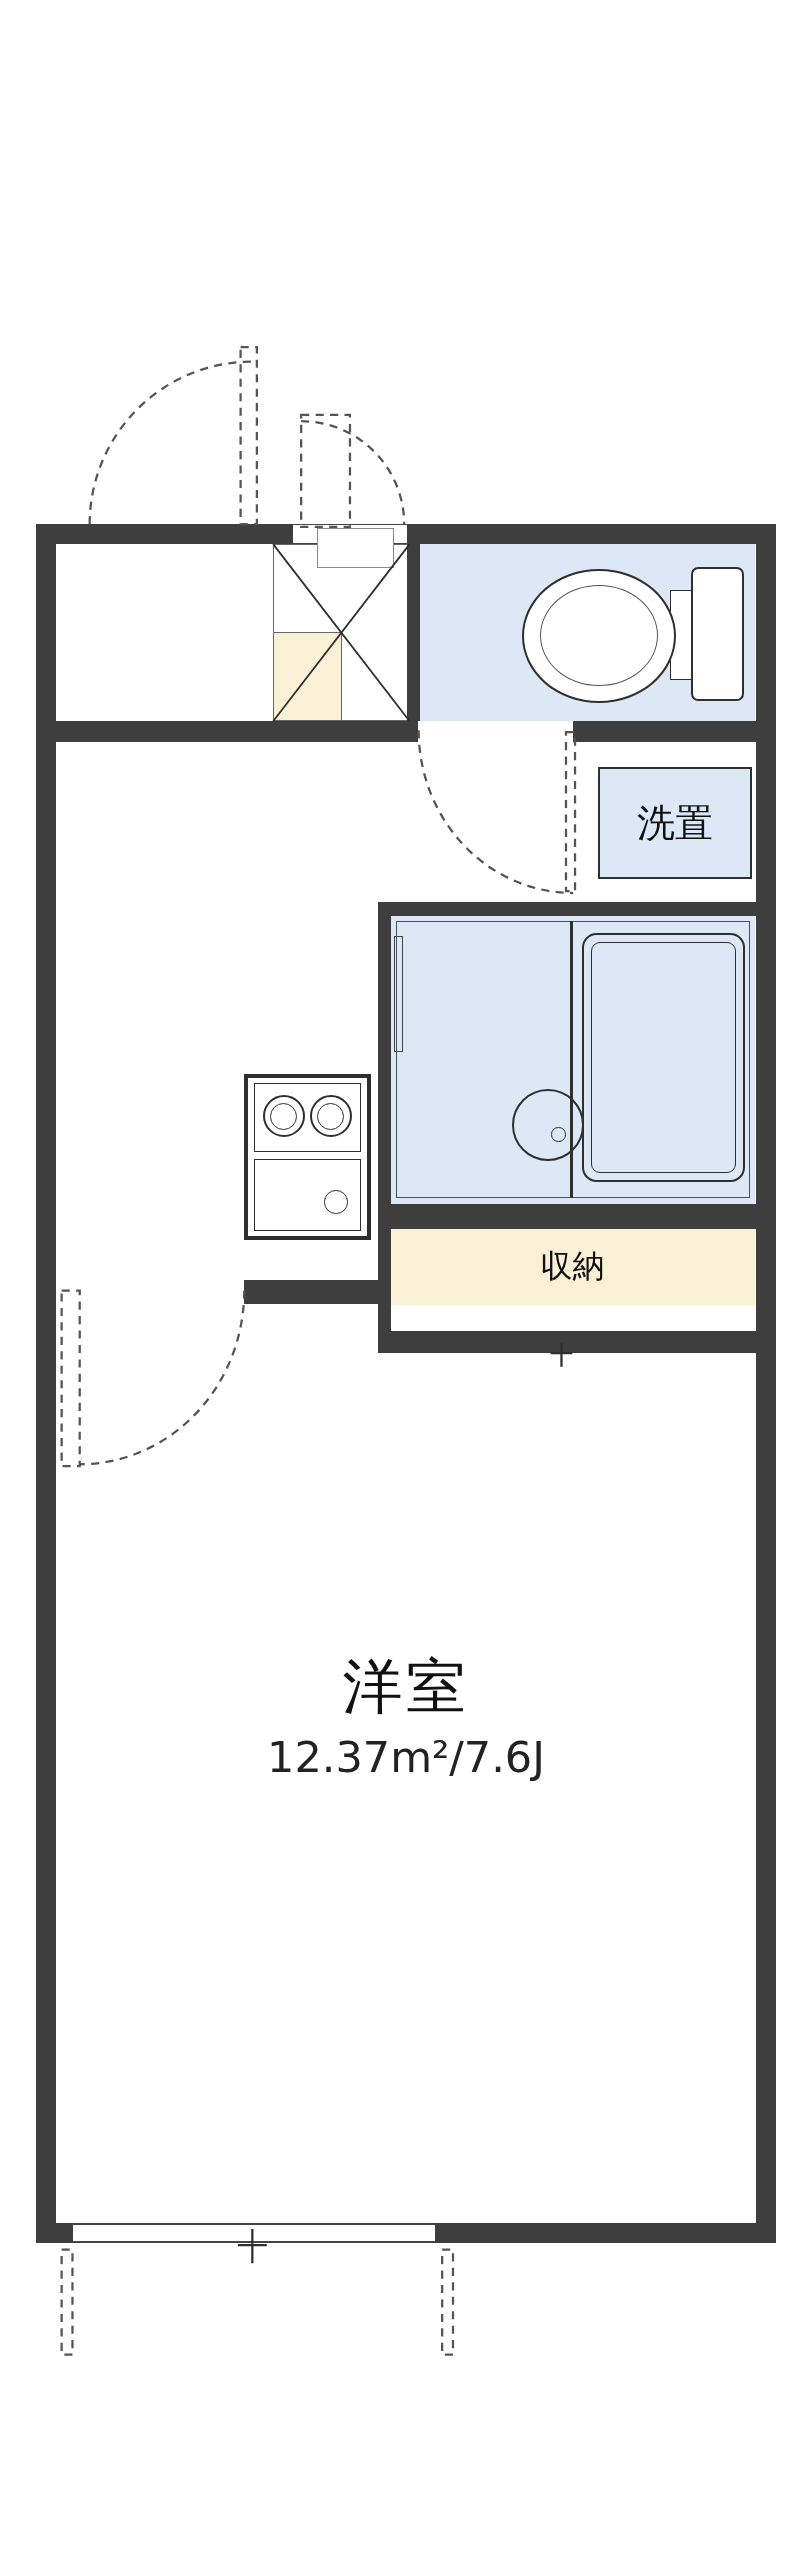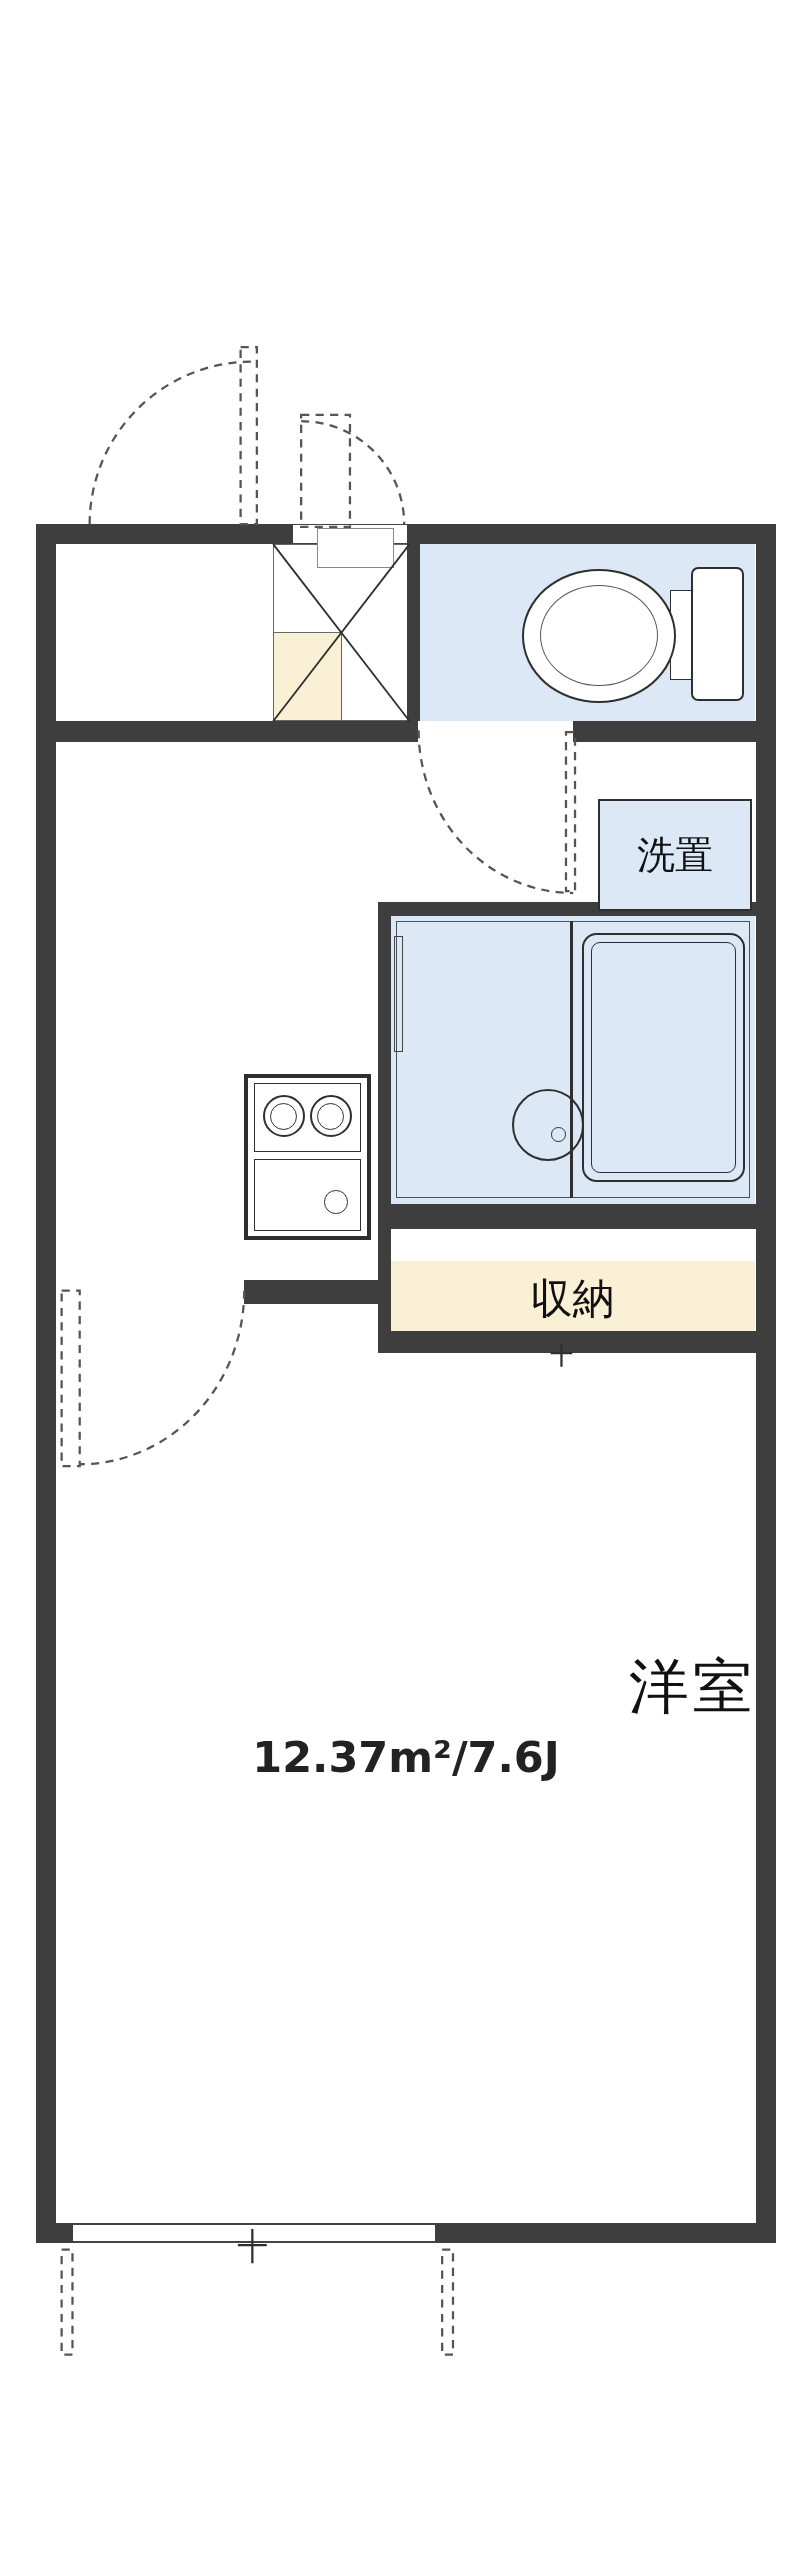--- a/index.html
+++ b/index.html
@@ -6,37 +6,37 @@
     --wall:#3e3e3e; --line:#2f2f2f; --blue:#dce8f6; --cream:#faf0d6;
     --dash:#555555; --bg:#ffffff; --text:#111111;
   }
   html,body{margin:0;padding:0;background:var(--bg);}
   .page{position:relative;width:812px;height:2576px;background:var(--bg);
         font-family:"DejaVu Sans",sans-serif;color:var(--text);overflow:hidden;}
   .abs{position:absolute;box-sizing:border-box;}
   .wall{background:var(--wall);}
   .room-blue{background:var(--blue);}
   .room-cream{background:var(--cream);}
-  .center{display:flex;align-items:center;justify-content:center;margin-top:32px;}
+  .center{display:flex;align-items:center;justify-content:center;}
   .fixture{border:2.3px solid var(--line);background:#fff;}
   .nofill{background:transparent;}
   svg.overlay{position:absolute;left:0;top:0;pointer-events:none;}
   .dashedpath{stroke:var(--dash);stroke-width:2.5;fill:none;stroke-dasharray:9 7;}
   .solidpath{stroke:var(--line);stroke-width:2;fill:none;}
   .tickpath{stroke:var(--line);stroke-width:2.5;fill:none;}
 </style>
 </head>
 <body>
 
 <div class="page">
 
   <div class="abs room-blue" style="left:419px;top:544px;width:336px;height:177px;"></div>
   <div class="abs room-blue" style="left:390px;top:916px;width:365px;height:288px;"></div>
   <div class="abs nofill" style="left:396px;top:921px;width:354px;height:277px;border:1.4px solid #44505c;"></div>
-  <div class="abs room-cream center" style="left:390px;top:1229px;width:365px;height:76px;font-size:42px;">
+  <div class="abs room-cream center" style="left:390px;top:1229px;width:365px;height:76px;font-size:32px;">
     <span>収納</span>
   </div>
   <div class="abs room-cream" style="left:273px;top:632px;width:69px;height:89px;border:1.4px solid #666;"></div>
   <div class="abs nofill" style="left:273px;top:544px;width:136px;height:177px;border:1.4px solid #666;"></div>
 
   <div class="abs wall" style="left:36px;top:524px;width:739px;height:20px;"></div>
   <div class="abs wall" style="left:36px;top:524px;width:20px;height:1719px;"></div>
   <div class="abs wall" style="left:756px;top:524px;width:20px;height:1719px;"></div>
   <div class="abs wall" style="left:36px;top:2223px;width:739px;height:20px;"></div>
   <div class="abs wall" style="left:36px;top:721px;width:382px;height:21px;"></div>
@@ -70,24 +70,24 @@
 
   <div class="abs" style="left:244px;top:1074px;width:127px;height:166px;border:4.5px solid #2e2e2e;background:#fff;"></div>
   <div class="abs nofill" style="left:254px;top:1083px;width:107px;height:69px;border:1.8px solid var(--line);"></div>
   <div class="abs nofill" style="left:263px;top:1095px;width:42px;height:42px;border:2.3px solid var(--line);border-radius:50%;"></div>
   <div class="abs nofill" style="left:270px;top:1103px;width:27px;height:27px;border:1.4px solid var(--line);border-radius:50%;"></div>
   <div class="abs nofill" style="left:310px;top:1095px;width:42px;height:42px;border:2.3px solid var(--line);border-radius:50%;"></div>
   <div class="abs nofill" style="left:317px;top:1103px;width:27px;height:27px;border:1.4px solid var(--line);border-radius:50%;"></div>
   <div class="abs nofill" style="left:254px;top:1159px;width:107px;height:72px;border:1.8px solid var(--line);"></div>
   <div class="abs nofill" style="left:324px;top:1190px;width:23.5px;height:23.5px;border:1.8px solid var(--line);border-radius:50%;"></div>
 
-  <div class="abs" style="left:56px;top:1647px;width:700px;text-align:right;font-size:60px;letter-spacing:3.6px;">
+  <div class="abs" style="left:56px;top:1647px;width:700px;text-align:center;font-size:60px;letter-spacing:3.6px;">
     <span>洋室</span>
   </div>
-  <div class="abs" style="left:56px;top:1732px;width:700px;text-align:center;font-size:43px;color:#222;font-weight:bold;">
+  <div class="abs" style="left:56px;top:1732px;width:700px;text-align:center;font-size:43px;color:#222;">
     <span>12.37m²/7.6J</span>
   </div>
 
 
   <svg class="overlay" width="812" height="2576" viewBox="0 0 898 2850">
 
     <path class="dashedpath" d="M 99 580 A 180 180 0 0 1 279 400"></path>
     <rect class="dashedpath" x="266" y="384" width="18" height="196"></rect>
 
     <path class="dashedpath" d="M 333 466 A 114 114 0 0 1 447 580"></path>

